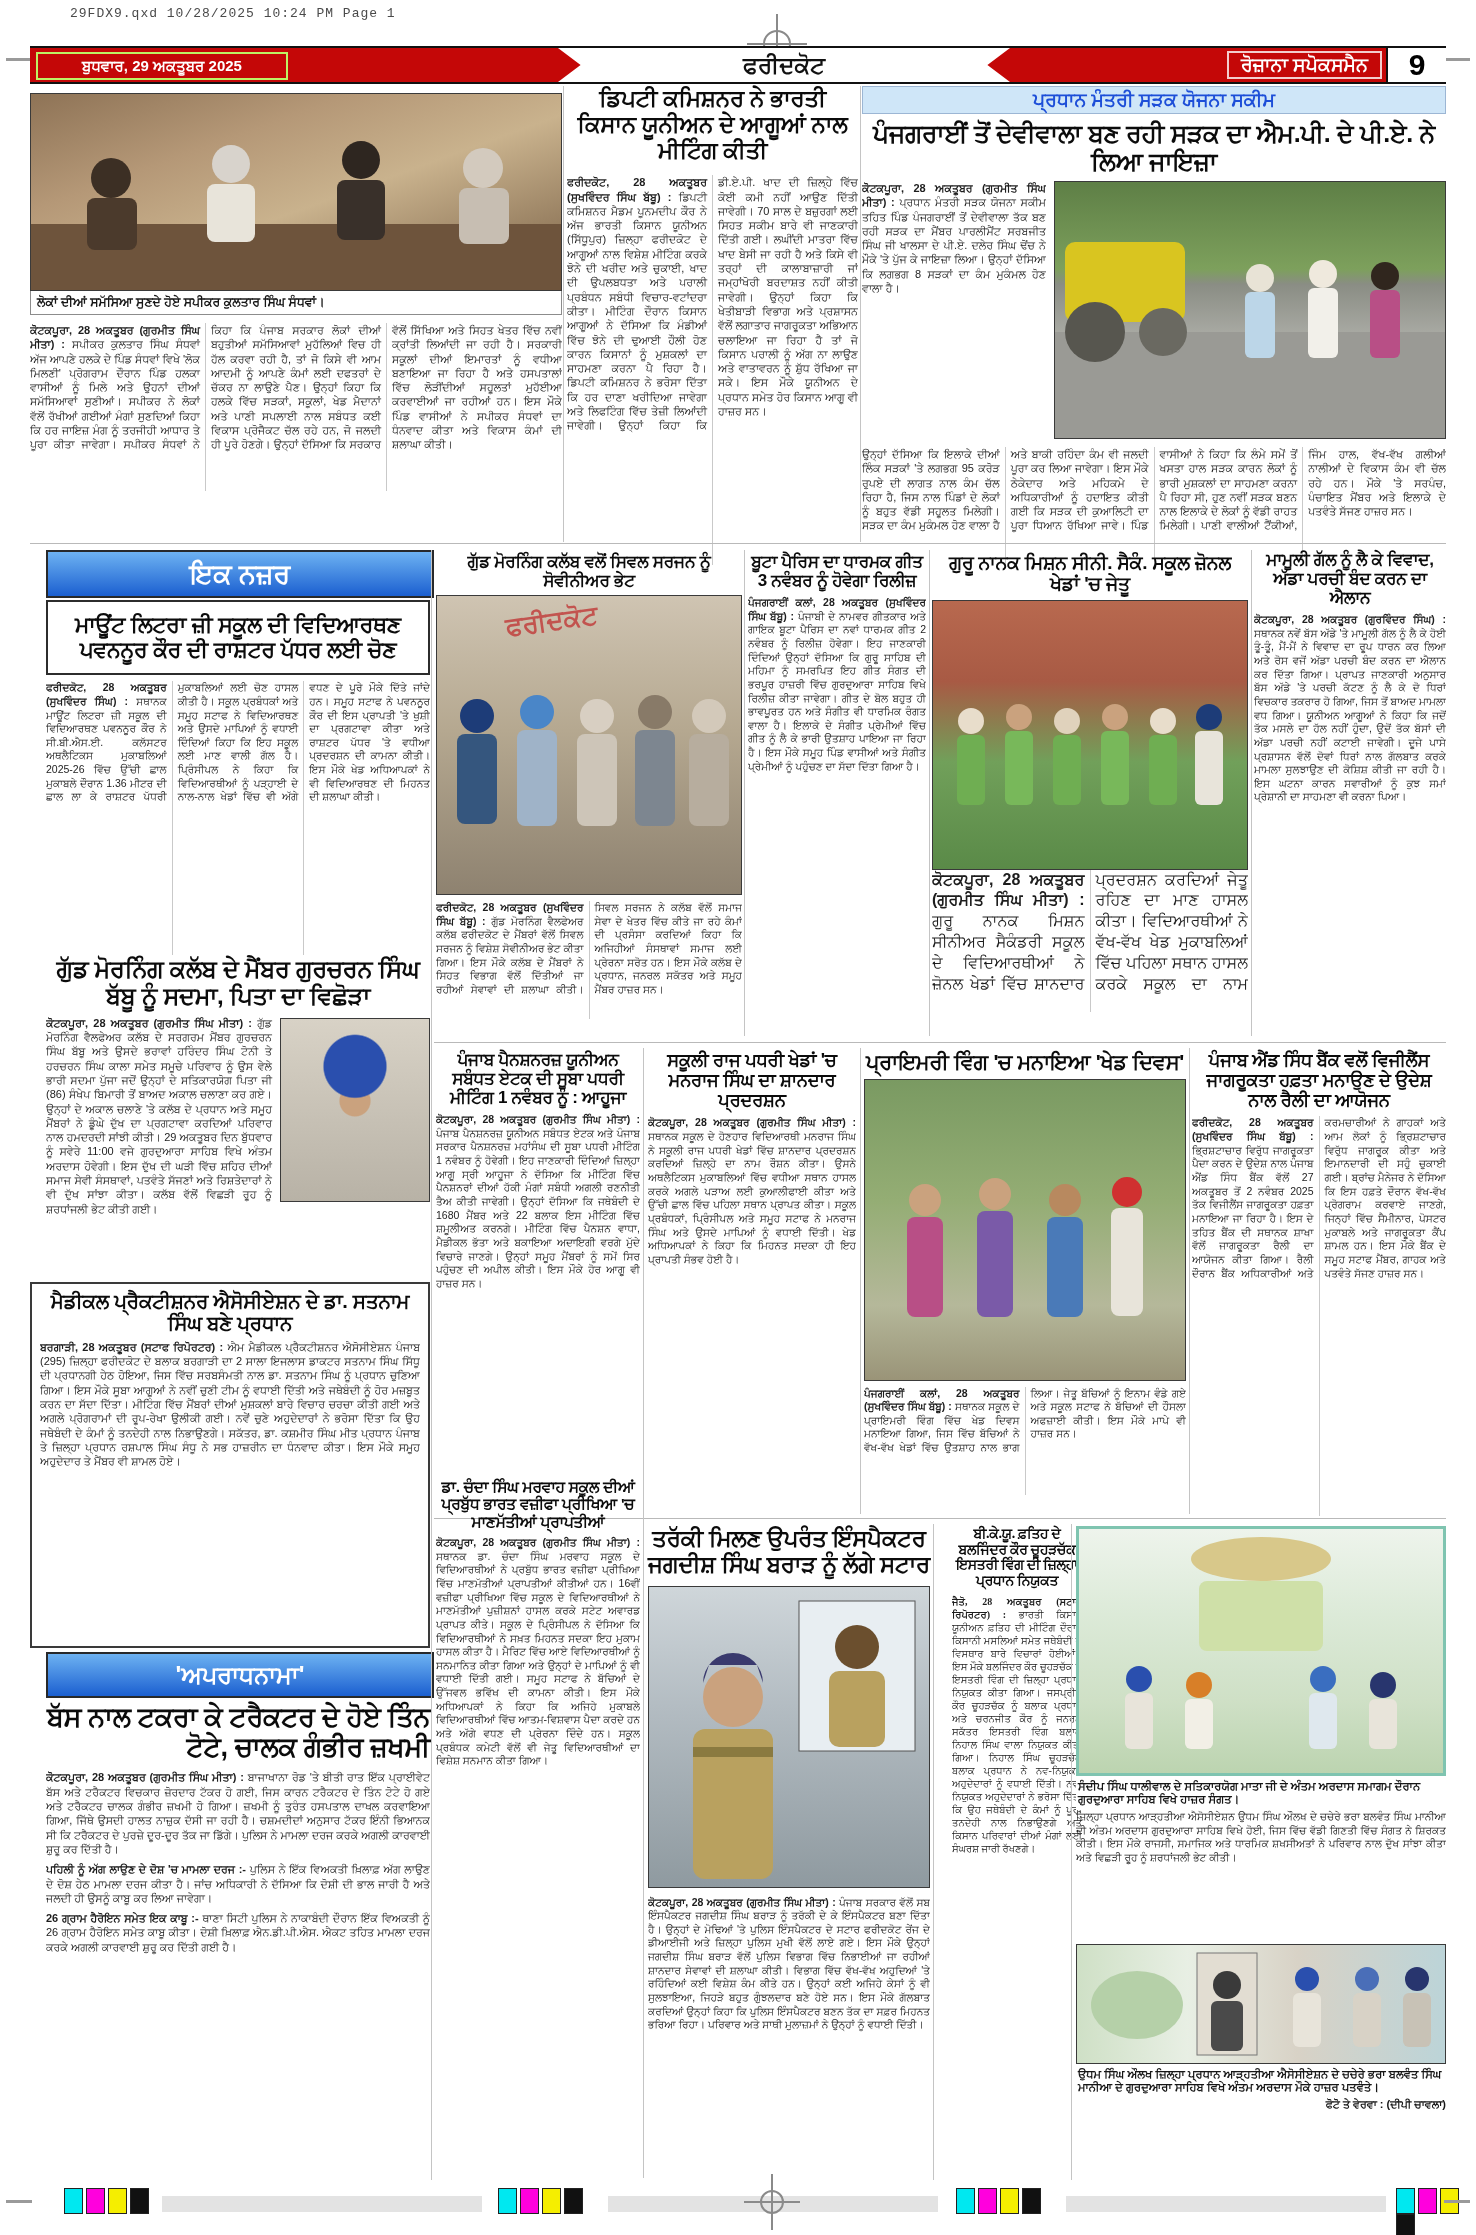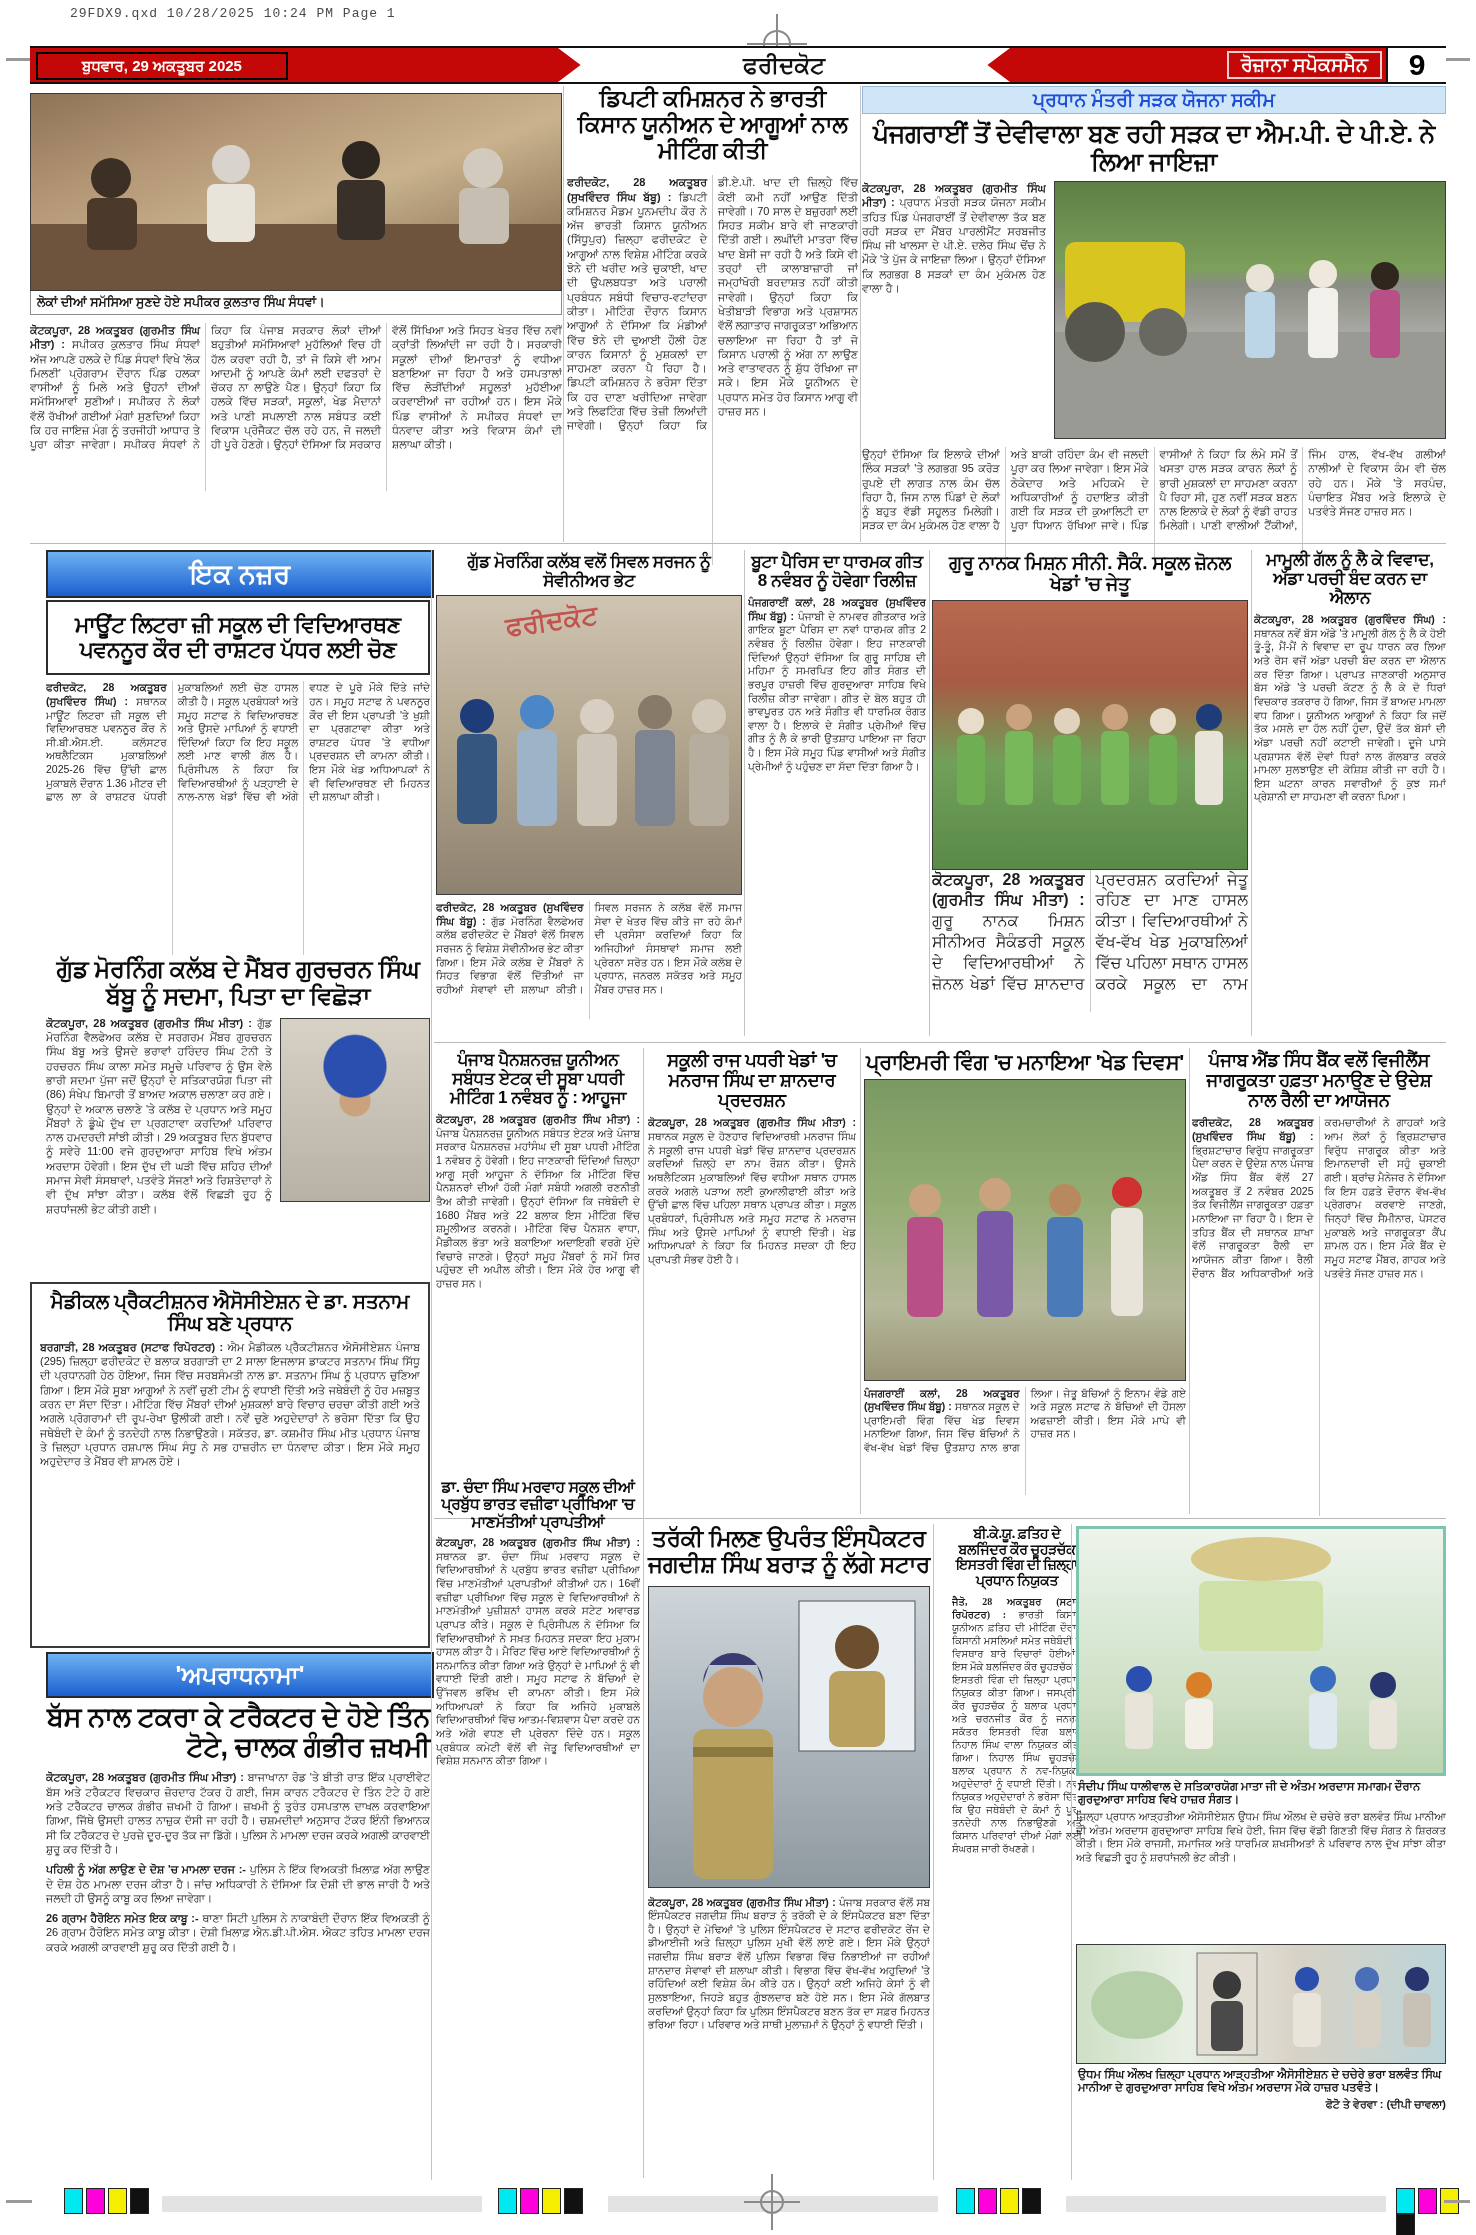--- a/index.html
+++ b/index.html
@@ -5,21 +5,21 @@
   html,body{margin:0;padding:0;background:#e9e9e6;}
   #page{position:relative;width:1476px;height:2235px;background:#ffffff;
         font-family:"Liberation Sans",sans-serif;color:#161616;overflow:hidden;}
   .abs{position:absolute;}
   
   .printline{font-family:"Liberation Mono",monospace;font-size:13px;color:#4a4a4a;letter-spacing:1px;}
   .regcross{color:#8a8a8a;}
   .edge-dash{background:#9a9a9a;height:3px;}
   
   .masthead{background:#c40707;border-top:2px solid #111;border-bottom:2px solid #111;}
-  .date-box{border:2px solid #000000;color:#fff;font-weight:bold;font-size:15px;
+  .date-box{border:2px solid #bef264;color:#fff;font-weight:bold;font-size:15px;
             display:flex;align-items:center;justify-content:center;}
   .mh-center{background:#fff;display:flex;align-items:center;justify-content:center;
              clip-path:polygon(0 0,100% 0,95% 50%,100% 100%,0 100%,5% 50%);
              font-size:23px;font-weight:bold;color:#111;}
   .mh-paper{border:2px solid #ffffffcc;color:#fff;font-weight:bold;font-size:19px;
             display:flex;align-items:center;justify-content:center;background:#c40707;}
   .mh-page{background:#fff;border-left:2px solid #111;color:#000;font-weight:bold;font-size:30px;
            display:flex;align-items:center;justify-content:center;}
   
   .hl{font-weight:bold;color:#0b0b0b;text-align:center;line-height:1.12;letter-spacing:-0.3px;}
@@ -189,21 +189,21 @@
           <rect x="252" y="138" width="40" height="92" rx="8" fill="#b7ad9e"></rect>
       </svg>
     </div>
     <div class="body-txt cols2" style="margin-top:6px;height:118px;font-size:10.5px;">
       <span class="byl">ਫਰੀਦਕੋਟ, 28 ਅਕਤੂਬਰ (ਸੁਖਵਿੰਦਰ ਸਿੰਘ ਬੱਬੂ) :</span>
       <span>ਗੁੱਡ ਮੋਰਨਿੰਗ ਵੈਲਫੇਅਰ ਕਲੱਬ ਫਰੀਦਕੋਟ ਦੇ ਮੈਂਬਰਾਂ ਵੱਲੋਂ ਸਿਵਲ ਸਰਜਨ ਨੂੰ ਵਿਸ਼ੇਸ਼ ਸੋਵੀਨੀਅਰ ਭੇਟ ਕੀਤਾ ਗਿਆ। ਇਸ ਮੌਕੇ ਕਲੱਬ ਦੇ ਮੈਂਬਰਾਂ ਨੇ ਸਿਹਤ ਵਿਭਾਗ ਵੱਲੋਂ ਦਿੱਤੀਆਂ ਜਾ ਰਹੀਆਂ ਸੇਵਾਵਾਂ ਦੀ ਸ਼ਲਾਘਾ ਕੀਤੀ। ਸਿਵਲ ਸਰਜਨ ਨੇ ਕਲੱਬ ਵੱਲੋਂ ਸਮਾਜ ਸੇਵਾ ਦੇ ਖੇਤਰ ਵਿੱਚ ਕੀਤੇ ਜਾ ਰਹੇ ਕੰਮਾਂ ਦੀ ਪ੍ਰਸੰਸਾ ਕਰਦਿਆਂ ਕਿਹਾ ਕਿ ਅਜਿਹੀਆਂ ਸੰਸਥਾਵਾਂ ਸਮਾਜ ਲਈ ਪ੍ਰੇਰਨਾ ਸਰੋਤ ਹਨ। ਇਸ ਮੌਕੇ ਕਲੱਬ ਦੇ ਪ੍ਰਧਾਨ, ਜਨਰਲ ਸਕੱਤਰ ਅਤੇ ਸਮੂਹ ਮੈਂਬਰ ਹਾਜ਼ਰ ਸਨ।</span>
     </div>
   </div>
 
   <div class="abs" style="left:748px;top:552px;width:178px;">
-    <div class="hl" style="font-size:17px;">ਬੂਟਾ ਪੈਰਿਸ ਦਾ ਧਾਰਮਕ ਗੀਤ 8 ਨਵੰਬਰ ਨੂੰ ਹੋਵੇਗਾ ਰਿਲੀਜ਼</div>
+    <div class="hl" style="font-size:17px;">ਬੂਟਾ ਪੈਰਿਸ ਦਾ ਧਾਰਮਕ ਗੀਤ 3 ਨਵੰਬਰ ਨੂੰ ਹੋਵੇਗਾ ਰਿਲੀਜ਼</div>
     <div class="body-txt" style="margin-top:6px;height:392px;font-size:10.5px;">
       <span class="byl">ਪੰਜਗਰਾਈਂ ਕਲਾਂ, 28 ਅਕਤੂਬਰ (ਸੁਖਵਿੰਦਰ ਸਿੰਘ ਬੱਬੂ) :</span>
       <span>ਪੰਜਾਬੀ ਦੇ ਨਾਮਵਰ ਗੀਤਕਾਰ ਅਤੇ ਗਾਇਕ ਬੂਟਾ ਪੈਰਿਸ ਦਾ ਨਵਾਂ ਧਾਰਮਕ ਗੀਤ 2 ਨਵੰਬਰ ਨੂੰ ਰਿਲੀਜ਼ ਹੋਵੇਗਾ। ਇਹ ਜਾਣਕਾਰੀ ਦਿੰਦਿਆਂ ਉਨ੍ਹਾਂ ਦੱਸਿਆ ਕਿ ਗੁਰੂ ਸਾਹਿਬ ਦੀ ਮਹਿਮਾ ਨੂੰ ਸਮਰਪਿਤ ਇਹ ਗੀਤ ਸੰਗਤ ਦੀ ਭਰਪੂਰ ਹਾਜ਼ਰੀ ਵਿੱਚ ਗੁਰਦੁਆਰਾ ਸਾਹਿਬ ਵਿਖੇ ਰਿਲੀਜ਼ ਕੀਤਾ ਜਾਵੇਗਾ। ਗੀਤ ਦੇ ਬੋਲ ਬਹੁਤ ਹੀ ਭਾਵਪੂਰਤ ਹਨ ਅਤੇ ਸੰਗੀਤ ਵੀ ਧਾਰਮਿਕ ਰੰਗਤ ਵਾਲਾ ਹੈ। ਇਲਾਕੇ ਦੇ ਸੰਗੀਤ ਪ੍ਰੇਮੀਆਂ ਵਿੱਚ ਗੀਤ ਨੂੰ ਲੈ ਕੇ ਭਾਰੀ ਉਤਸ਼ਾਹ ਪਾਇਆ ਜਾ ਰਿਹਾ ਹੈ। ਇਸ ਮੌਕੇ ਸਮੂਹ ਪਿੰਡ ਵਾਸੀਆਂ ਅਤੇ ਸੰਗੀਤ ਪ੍ਰੇਮੀਆਂ ਨੂੰ ਪਹੁੰਚਣ ਦਾ ਸੱਦਾ ਦਿੱਤਾ ਗਿਆ ਹੈ।</span>
     </div>
   </div>
 
   <div class="abs" style="left:932px;top:552px;width:316px;">
     <div class="hl" style="font-size:19px;">ਗੁਰੂ ਨਾਨਕ ਮਿਸ਼ਨ ਸੀਨੀ. ਸੈਕੰ. ਸਕੂਲ ਜ਼ੋਨਲ ਖੇਡਾਂ 'ਚ ਜੇਤੂ</div>
     <div class="photo" style="margin-top:5px;height:268px;background:linear-gradient(#b8694f 0%,#a85a44 30%,#71a05a 60%,#5a8a48 100%);">
       <svg width="314" height="268" viewBox="0 0 314 268" style="display:block">

